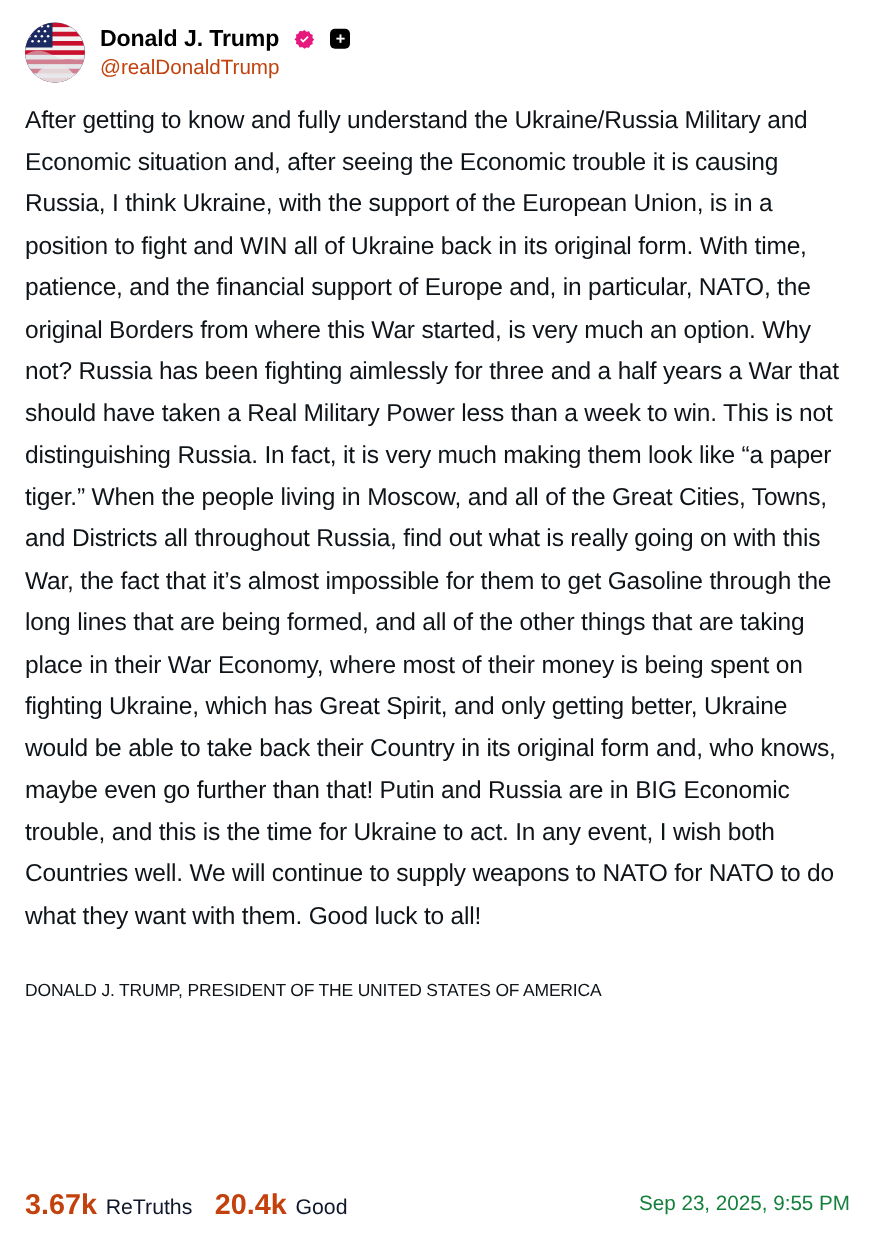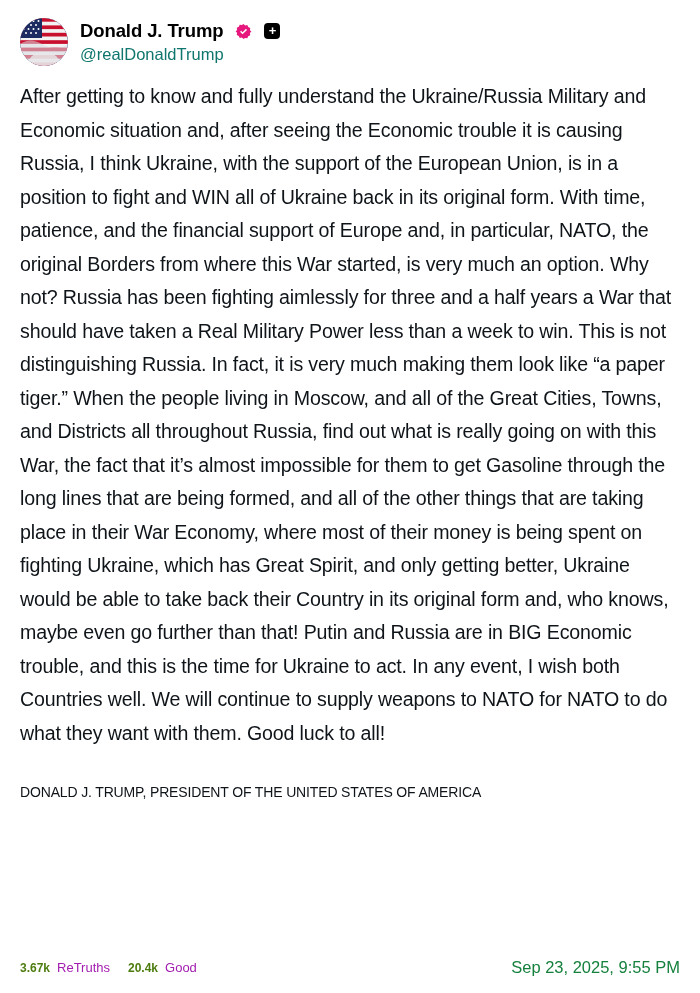--- a/index.html
+++ b/index.html
@@ -74,21 +74,21 @@
   }
   .plus-badge span {
     color: #ffffff;
     font-size: 13px;
     font-weight: bold;
     line-height: 1;
     margin-top: -1px;
   }
   .handle {
     font-size: 16.5px;
-    color: #0f766e;
+    color: #c2410c;
     margin-top: 3px;
   }
   
   .post-body {
     flex: 1 1 auto;
     font-size: 19.6px;
     line-height: 33.5px;
     color: #0f1419;
     letter-spacing: -0.15px;
   }
@@ -109,26 +109,26 @@
     padding: 12px 0 16px 0;
     font-size: 16.5px;
   }
   .stats {
     display: flex;
     align-items: baseline;
     gap: 7px;
   }
   .stat-num {
     font-weight: bold;
-    color: #4d7c0f;
-    font-size: 12px;
+    color: #c2410c;
+    font-size: 23px;
   }
   .stat-label {
-    color: #a21caf;
-    font-size: 13px;
+    color: #0f172a;
+    font-size: 17px;
     margin-right: 11px;
   }
   .timestamp {
     color: #15803d;
     font-size: 16.5px;
   }
 </style>
 </head>
 <body>
 

